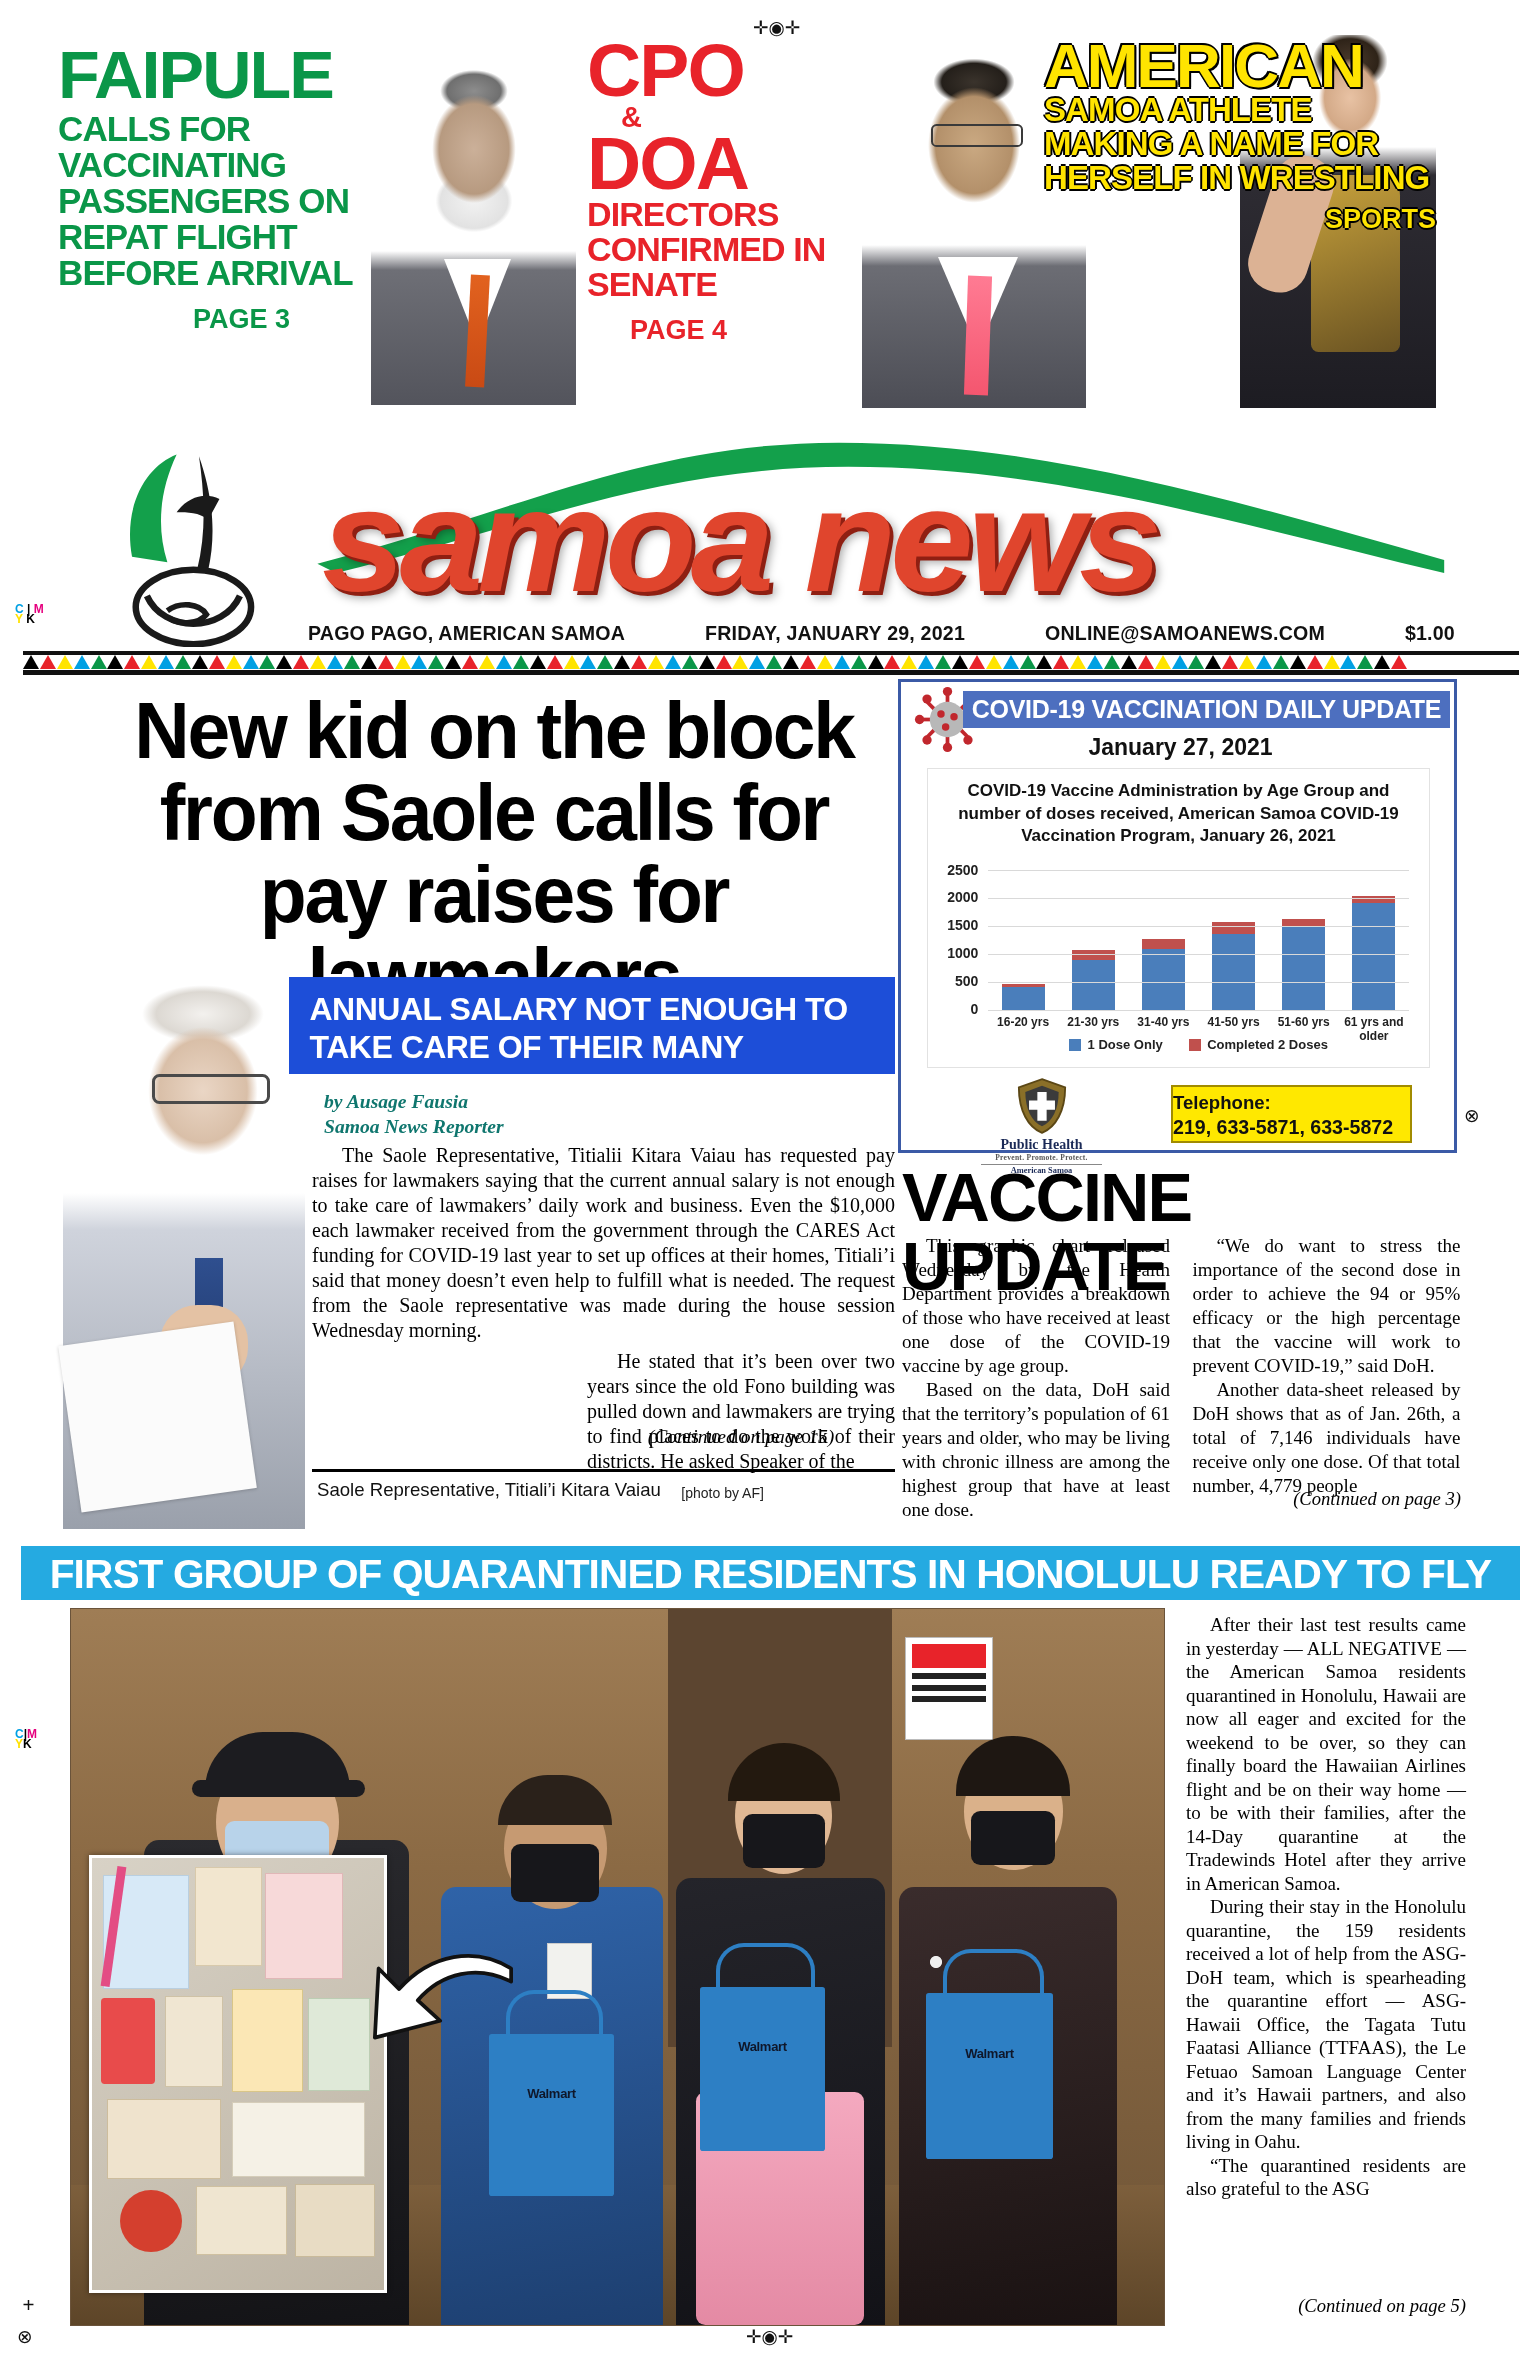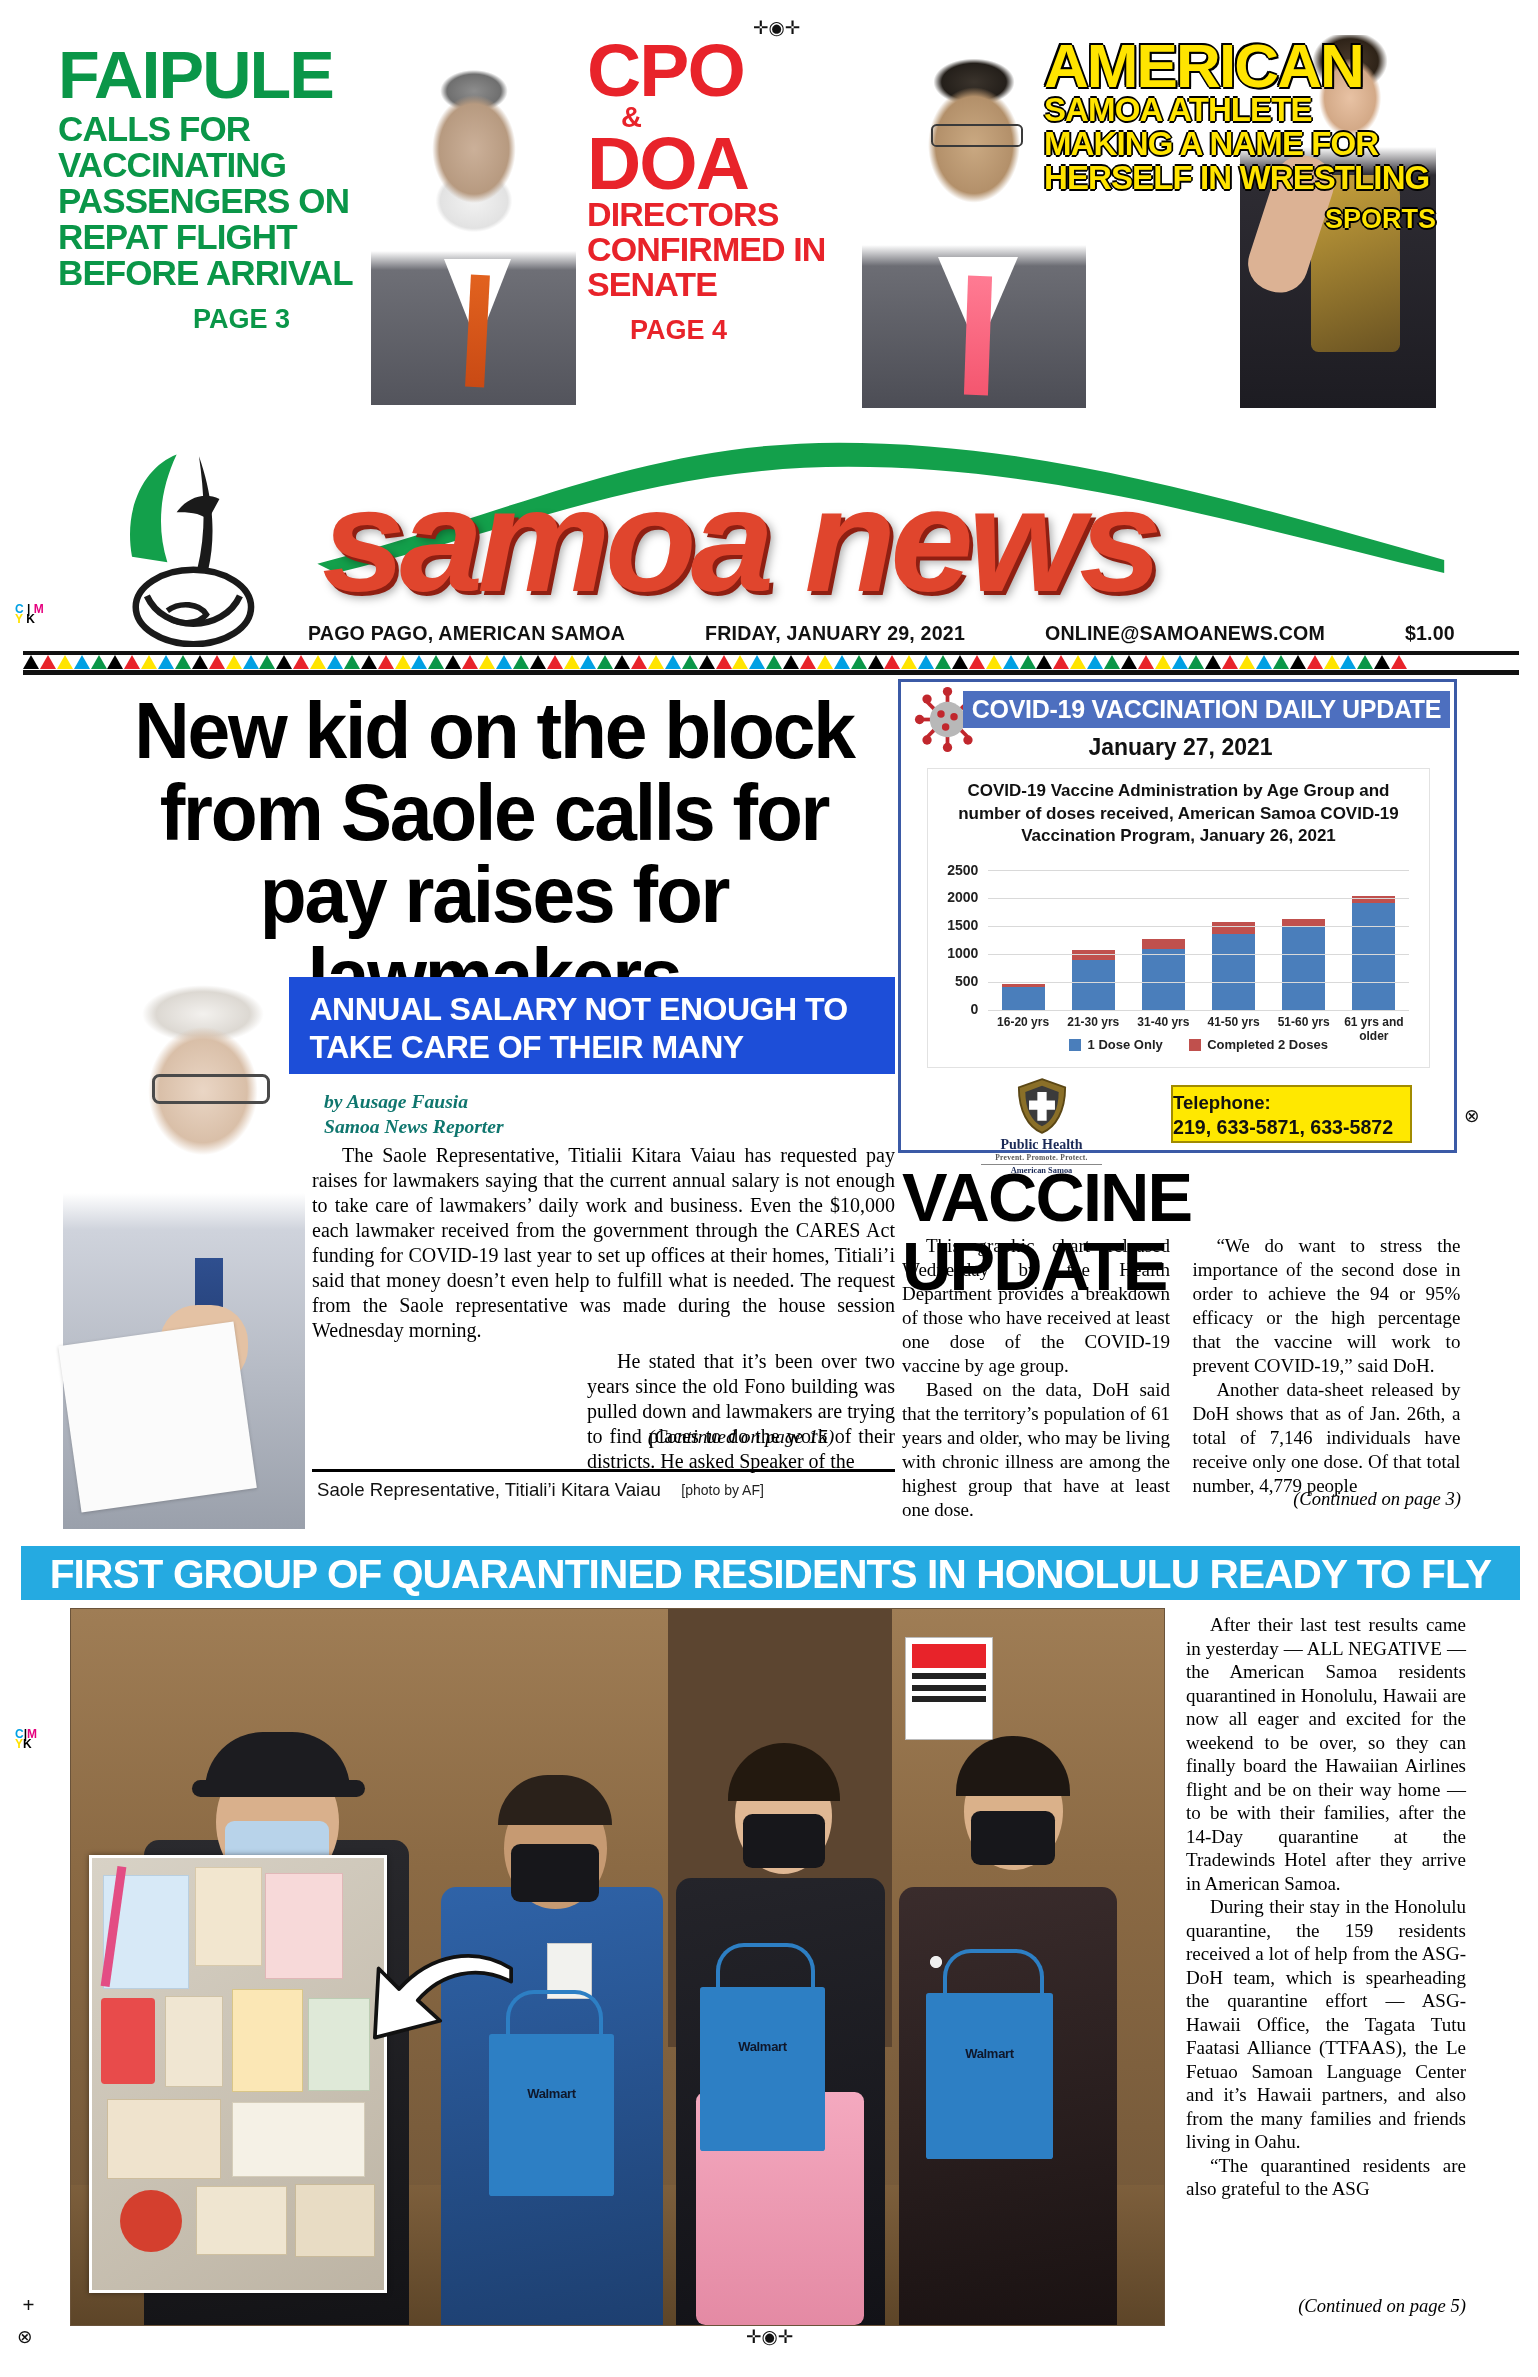--- a/index.html
+++ b/index.html
@@ -149,21 +149,21 @@
   .story1 .w1{width:583px;}
   .story1 .w3{width:308px;margin-left:275px;}
   .cont1{
     position:absolute;left:587px;top:1426px;width:308px;text-align:center;
     font-family:"Liberation Serif", serif;font-style:italic;font-size:19.6px;color:#000;
   }
   .caprule{position:absolute;left:312px;top:1469px;width:583px;height:2.8px;background:#000;}
   .caption1{
     position:absolute;left:317px;top:1479px;width:583px;
     font-size:18.6px;color:#111;font-weight:normal;
-    display:flex;align-items:center;gap:20.5px;
+    display:flex;align-items:flex-end;gap:20.5px;
   }
   .caption1 .credit{font-size:14px;color:#222;}
 
   
   .vbox{
     position:absolute;left:898px;top:679px;width:559px;height:474px;
     background:#fff;border:3.7px solid #3b5aa6;box-sizing:border-box;
   }
   .vhead{
     position:absolute;left:62px;top:9.3px;width:487px;height:37px;background:#4d6fbf;

